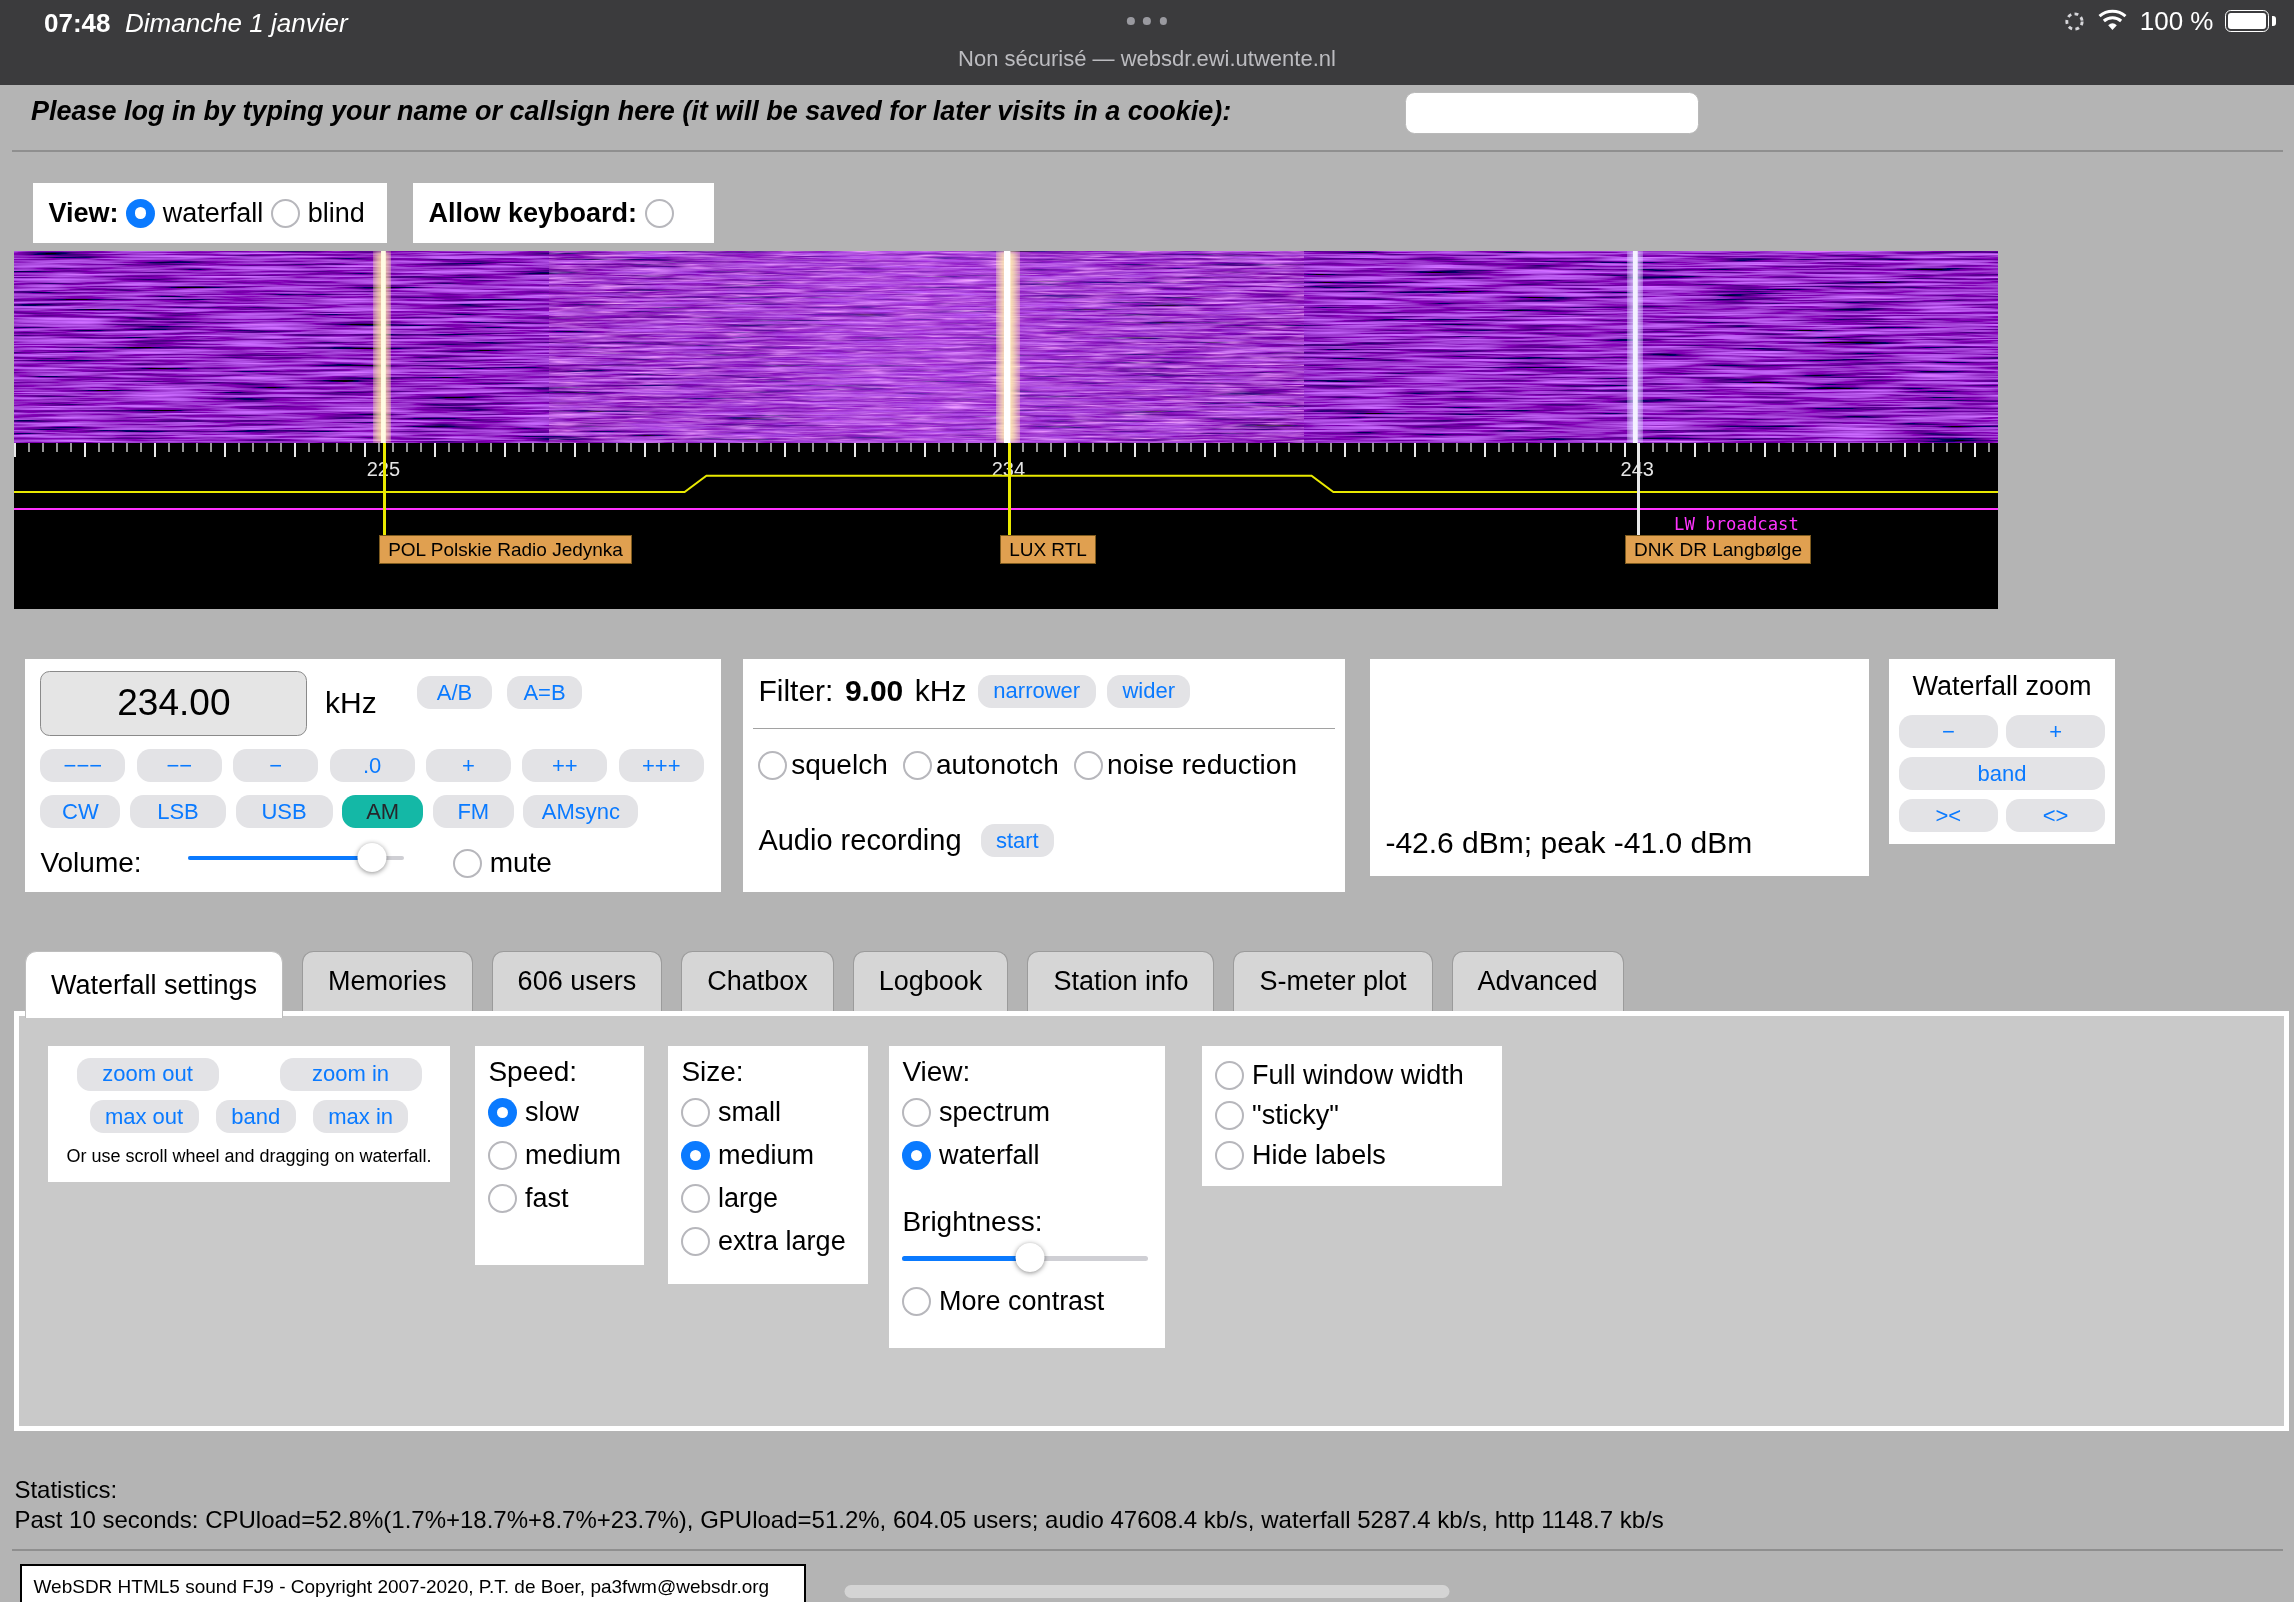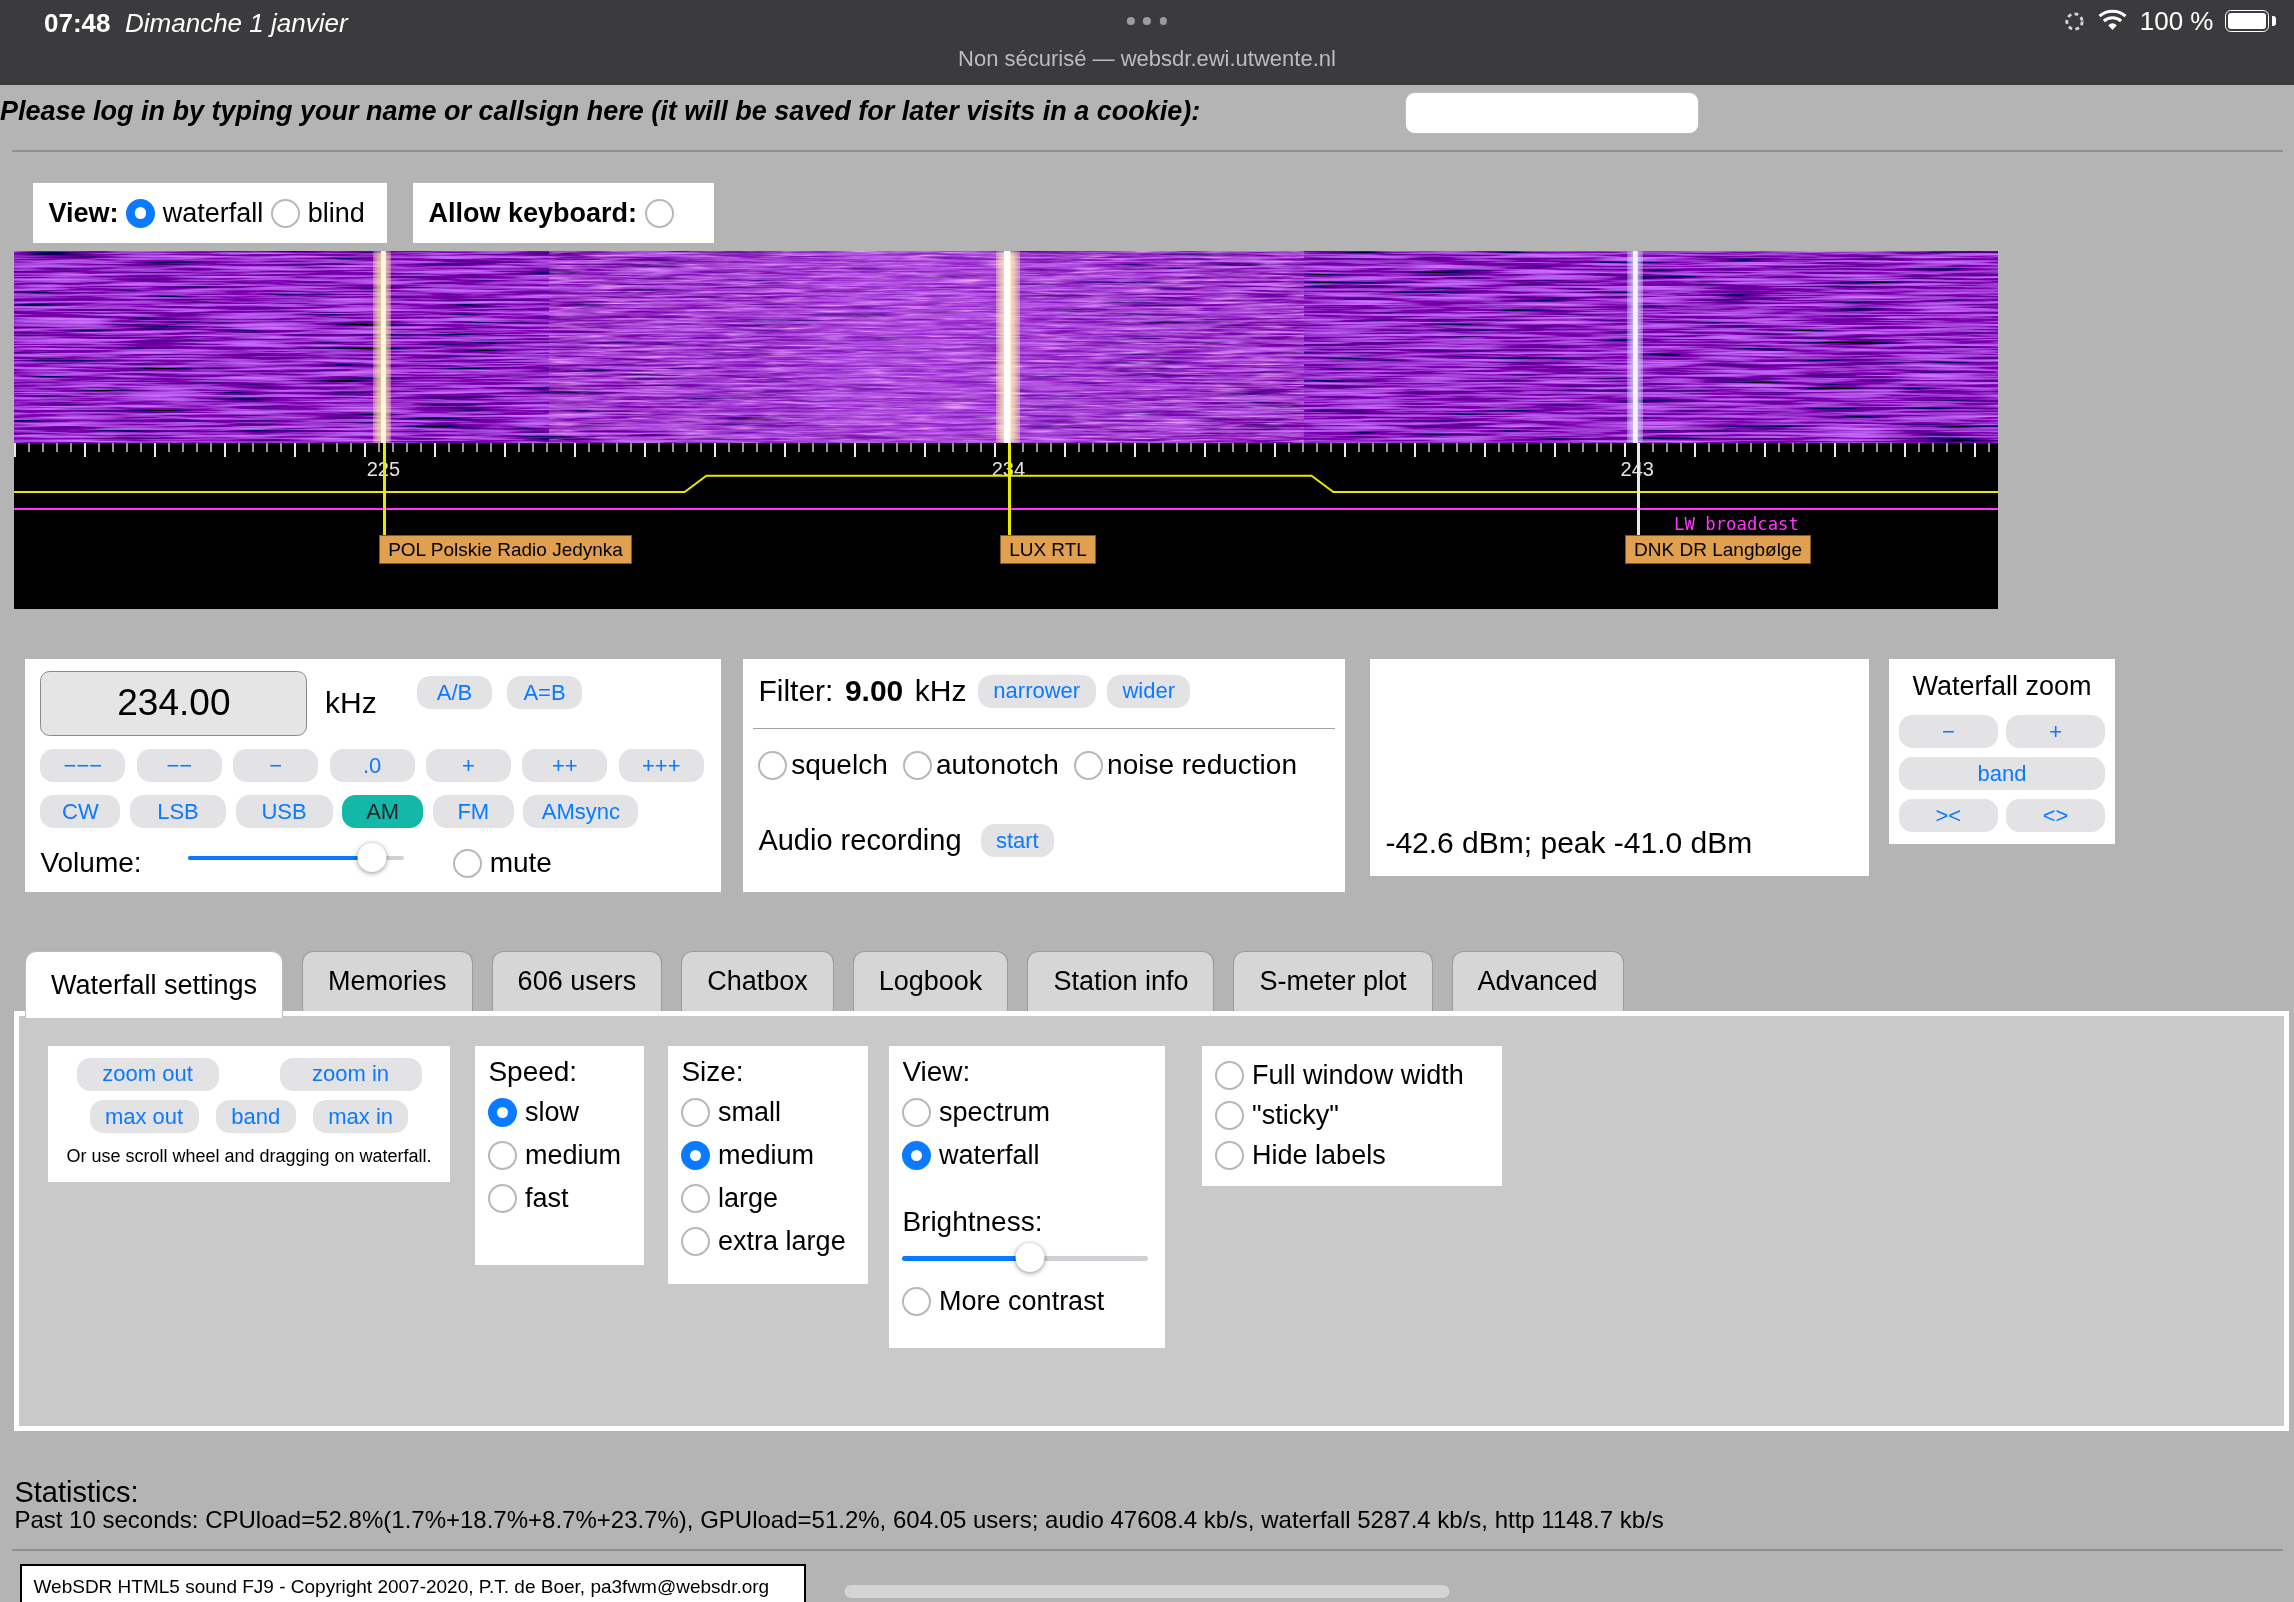--- a/index.html
+++ b/index.html
@@ -13,21 +13,21 @@
   .sb-date { position:absolute; left:125px; top:7.7px; font-size:26px;font-style:italic; }
   .sb-dots { position:absolute; left:50%; top:17.3px; transform:translateX(-50%); display:flex; gap:8.6px; }
   .sb-dots i { width:7.7px; height:7.7px; border-radius:50%; background:#9a9aa0; }
   .sb-right { position:absolute; right:25px; top:5.8px; display:flex; align-items:center; gap:11.5px; font-size:26px; }
   .bat { width:44px; height:22px; border:1.9px solid #fff; border-radius:5.8px; position:relative; }
   .bat-fill { position:absolute; inset:1.9px; background:#fff; border-radius:2.9px; }
   .bat::after { content:""; position:absolute; right:-7.7px; top:4.8px; width:3.8px; height:9.6px; background:#fff; border-radius:0 2.9px 2.9px 0; }
   .sb-url { position:absolute; top:46px; left:0; right:0; text-align:center; font-size:22px; color:#bcbcc0; }
 
   
-  .login-text { position:absolute; left:0; top:96px; font-size:27px; font-weight:bold; font-style:italic; }
+  .login-text { position:absolute; left:31px; top:96px; font-size:27px; font-weight:bold; font-style:italic; }
   .login-input { position:absolute; left:1405px; top:92px; width:294px; height:42px; border:1.9px solid #b9b9b9; border-radius:9.6px; background:#fff; font-size:25px; padding:0 9.6px; }
   .hr { position:absolute; left:11.5px; right:11.5px; height:1.9px; background:#8f8f8f; }
   .hr1 { top:150px; } .hr2 { top:1549px; }
 
   .panel { position:absolute; background:#fff; }
 
   
   .view-box { left:33px; top:183px; width:354px; height:60px; }
   .kbd-box  { left:413px; top:183px; width:301px; height:60px; }
   .inline-row { display:flex; align-items:center; height:100%; padding:0 15.4px; gap:7.7px; font-size:27px; }
@@ -116,21 +116,21 @@
   .zoom-r1 .pill { width:142px; }
   .zoom-r2 { position:absolute; left:0; right:0; top:54px; display:flex; justify-content:center; gap:17.3px; }
   .zoom-hint { position:absolute; left:0; right:0; top:100px; text-align:center; font-size:18px; }
   .sbox-pad { padding:9.6px 13.4px; }
   .sbox-title { font-size:28px; margin-bottom:3.8px; }
   .opt-row { display:flex; align-items:center; gap:7.7px; height:43px; font-size:27px;text-align:right; }
   .bright-label { font-size:28px; margin-top:26px; height:38px; display:flex; align-items:center; }
   .bright-slider { position:relative; width:246px; height:29px; margin:1.9px 0 7.7px 0; }
 
   
-  .stats-title { position:absolute; left:14.4px; top:1476px; font-size:29px; }
+  .stats-title { position:absolute; left:14.4px; top:1476px; font-size:24px; }
   .stats-line  { position:absolute; left:14.4px; top:1506px; font-size:24px; }
   .footer-box { position:absolute; left:20px; top:1564px; width:786px; height:60px; background:#fff; border:2.9px solid #000; font-size:19px; padding:9.6px 11.5px; }
   .home-indicator { position:absolute; left:50%; transform:translateX(-50%); top:1585px; width:605px; height:12.5px; border-radius:6.7px; background:#d4d4d4; }
 </style>
 </head>
 <body>
 
 <div id="screen">
 
   <div class="statusbar">

